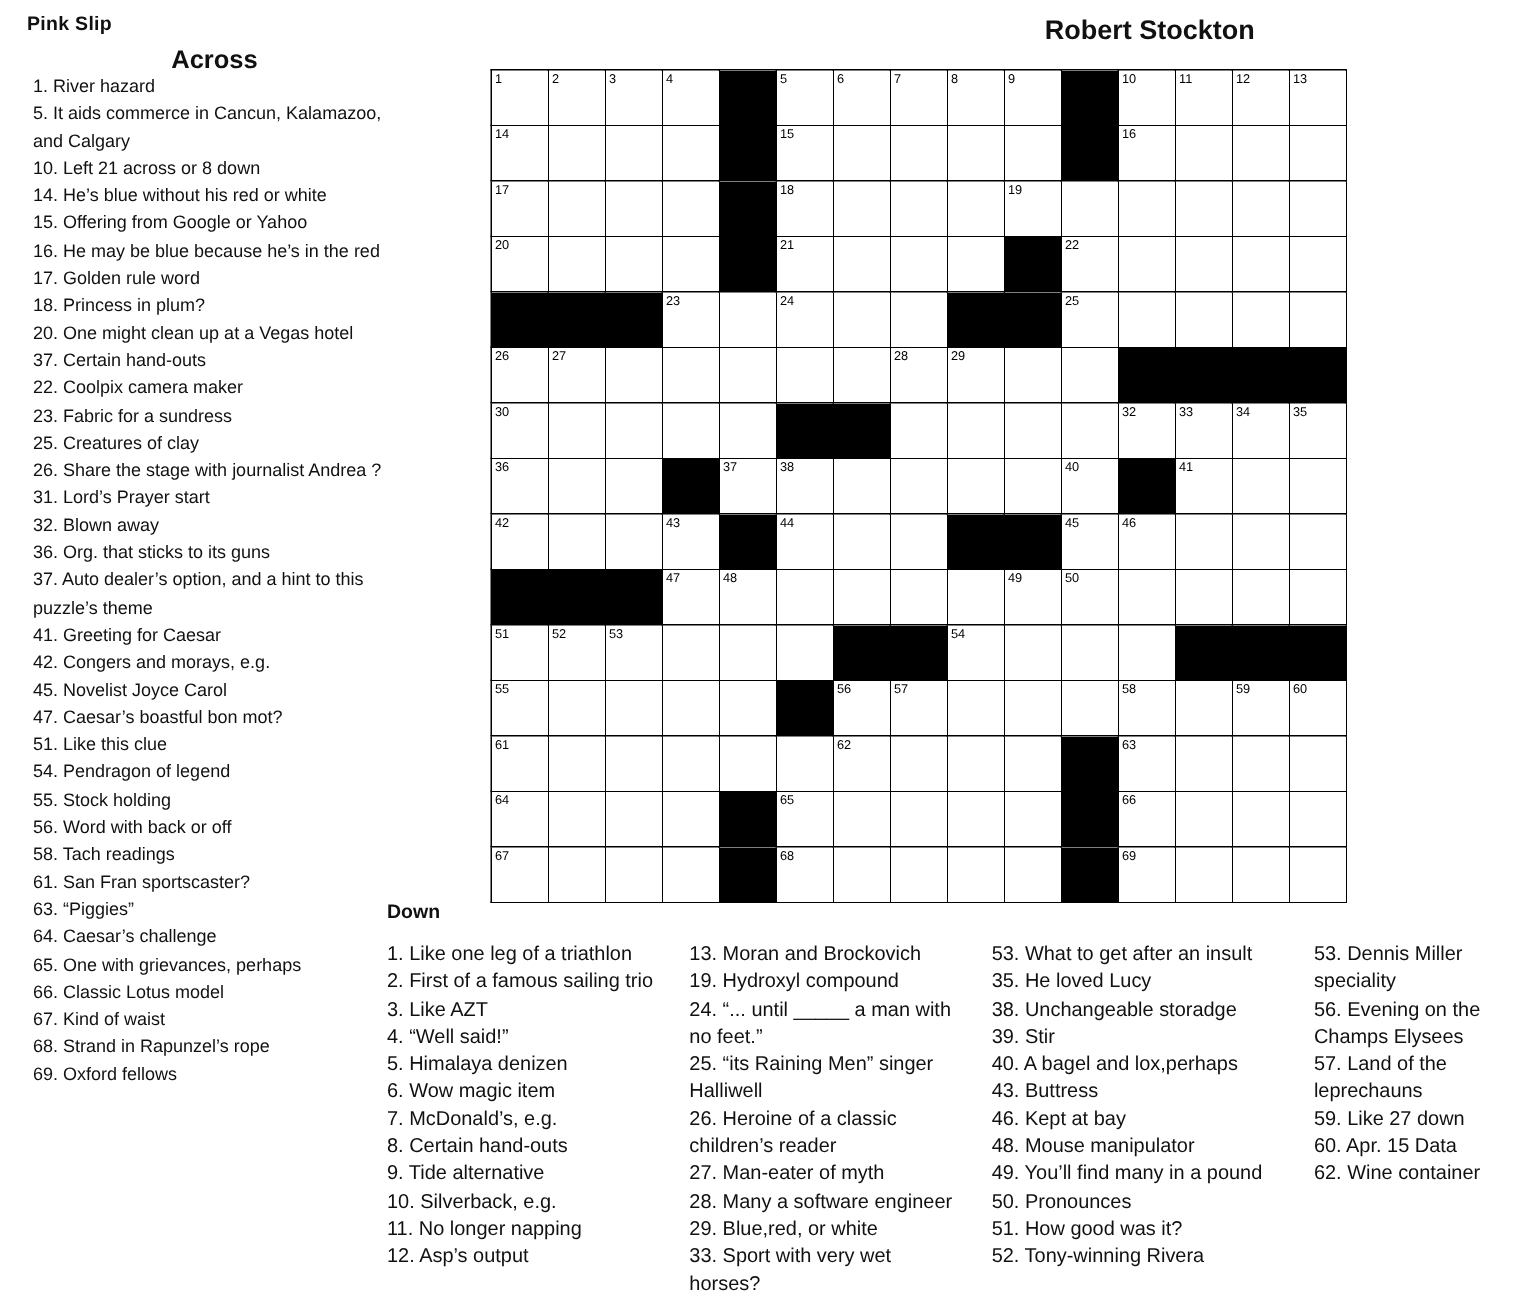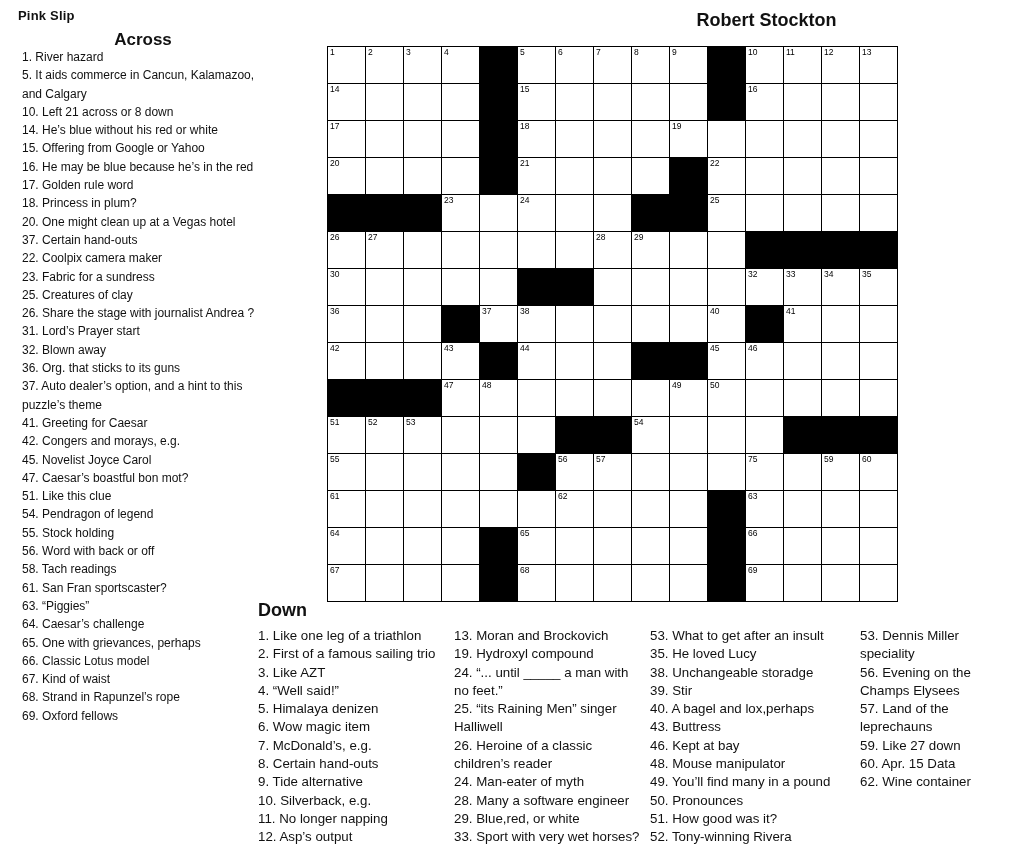--- a/index.html
+++ b/index.html
@@ -90,30 +90,30 @@
     font-size: 8.5px;
     line-height: 10px;
     color: #000;
     font-family: "Liberation Sans", sans-serif;
   }
   
   .down-heading {
     position: absolute;
     left: 258px;
     top: 600px;
-    font-size: 18px;
+    font-size: 13px;
     font-weight: bold;
   }
   .down-cols {
     position: absolute;
     left: 258px;
     top: 627px;
     width: 760px;
     display: flex;
-    gap: 0px;
+    gap: 16px;
     font-size: 13.3px;
     line-height: 18.3px;
   }
   .down-col {
     width: 196px;
     padding-right: 6px;
     box-sizing: border-box;
   }
   .down-col.c1 { width: 196px; }
   .down-col.c2 { width: 196px; }
@@ -474,21 +474,21 @@
             <td>
               <span class="num">56</span>
             </td>
             <td>
               <span class="num">57</span>
             </td>
             <td></td>
             <td></td>
             <td></td>
             <td>
-              <span class="num">75</span>
+              <span class="num">58</span>
             </td>
             <td></td>
             <td>
               <span class="num">59</span>
             </td>
             <td>
               <span class="num">60</span>
             </td>
           </tr>
           <tr>
@@ -579,21 +579,21 @@
         <div class="clue">10. Silverback, e.g.</div>
         <div class="clue">11. No longer napping</div>
         <div class="clue">12. Asp’s output</div>
       </div>
     <div class="down-col c2">
         <div class="clue">13. Moran and Brockovich</div>
         <div class="clue">19. Hydroxyl compound</div>
         <div class="clue">24. “... until _____ a man with no feet.”</div>
         <div class="clue">25. “its Raining Men” singer Halliwell</div>
         <div class="clue">26. Heroine of a classic children’s reader</div>
-        <div class="clue">24. Man-eater of myth</div>
+        <div class="clue">27. Man-eater of myth</div>
         <div class="clue">28. Many a software engineer</div>
         <div class="clue">29. Blue,red, or white</div>
         <div class="clue">33. Sport with very wet horses?</div>
       </div>
     <div class="down-col c3">
         <div class="clue">53. What to get after an insult</div>
         <div class="clue">35. He loved Lucy</div>
         <div class="clue">38. Unchangeable storadge</div>
         <div class="clue">39. Stir</div>
         <div class="clue">40. A bagel and lox,perhaps</div>

